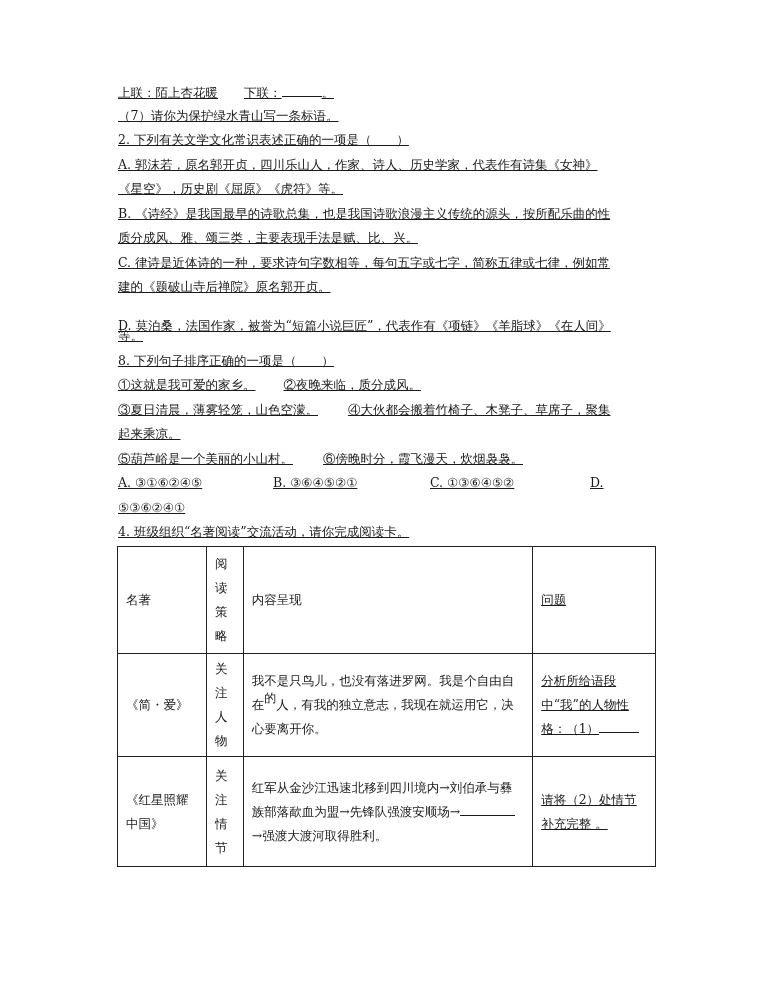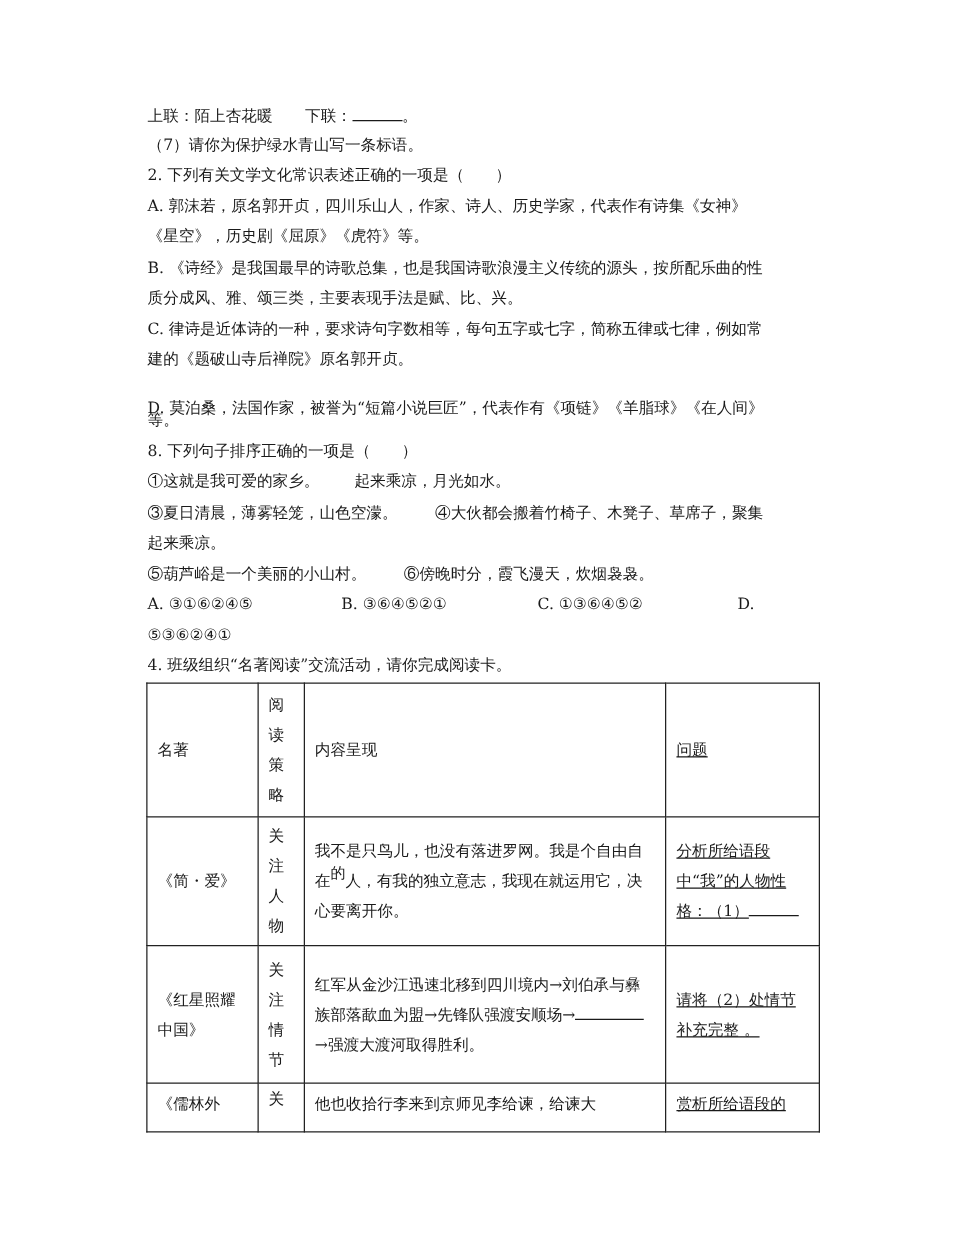--- a/index.html
+++ b/index.html
@@ -3,21 +3,21 @@
   <meta charset="utf-8">
   <style>
     html, body { margin: 0; padding: 0; background: #ffffff; }
     body {
       width: 770px; height: 1000px; position: relative; overflow: hidden;
       font-family: "DejaVu Serif", "Liberation Serif", serif;
       color: #1a1a1a;
       font-size: 12.5px;
     }
     .page { position: absolute; left: 118px; top: 0; width: 540px; }
-    .line { position: absolute; left: 0; white-space: nowrap; line-height: 16px; }
+    .line { position: absolute; left: 0; white-space: nowrap; line-height: 16px; text-decoration: underline; }
     .gap { display: inline-block; }
     .blank { display: inline-block; border-bottom: 1px solid #1a1a1a; height: 12px; vertical-align: baseline; }
 
     table.card {
       position: absolute; left: 117px; top: 546px;
       border-collapse: collapse;
       width: 539px;
       font-size: 12.5px;
     }
     table.card td {
@@ -49,21 +49,21 @@
   <div class="line" style="top:157px">A.  郭沫若，原名郭开贞，四川乐山人，作家、诗人、历史学家，代表作有诗集《女神》</div>
   <div class="line" style="top:181px">《星空》，历史剧《屈原》《虎符》等。</div>
   <div class="line" style="top:206px">B.  《诗经》是我国最早的诗歌总集，也是我国诗歌浪漫主义传统的源头，按所配乐曲的性</div>
   <div class="line" style="top:230px">质分成风、雅、颂三类，主要表现手法是赋、比、兴。</div>
   <div class="line" style="top:255px">C.  律诗是近体诗的一种，要求诗句字数相等，每句五字或七字，简称五律或七律，例如常</div>
   <div class="line" style="top:279px">建的《题破山寺后禅院》原名郭开贞。</div>
   <div class="line" style="top:318px">D.  莫泊桑，法国作家，被誉为“短篇小说巨匠”，代表作有《项链》《羊脂球》《在人间》</div>
   <div class="line" style="top:328px">等。</div>
   <div class="line" style="top:353px">8. 下列句子排序正确的一项是（　　）</div>
   <div class="line" style="top:377px">
-    <span>①这就是我可爱的家乡。</span><span class="gap" style="width:28px"></span><span>起来乘凉，月光如水。</span>
+    <span>①这就是我可爱的家乡。</span><span class="gap" style="width:28px"></span><span>②夜晚来临，质分成风。</span>
   </div>
   <div class="line" style="top:402px">
     <span>③夏日清晨，薄雾轻笼，山色空濛。</span><span class="gap" style="width:30px"></span><span>④大伙都会搬着竹椅子、木凳子、草席子，聚集</span>
   </div>
   <div class="line" style="top:426px">起来乘凉。</div>
   <div class="line" style="top:451px">
     <span>⑤葫芦峪是一个美丽的小山村。</span><span class="gap" style="width:30px"></span><span>⑥傍晚时分，霞飞漫天，炊烟袅袅。</span>
   </div>
   <div class="line" style="top:475px;left:0">A.  ③①⑥②④⑤</div>
   <div class="line" style="top:475px;left:155px">B.  ③⑥④⑤②①</div>
@@ -101,22 +101,14 @@
     <td class="c1">《红星照耀中国》</td>
     <td class="c2 vert">
       <span>关</span>
       <span>注</span>
       <span>情</span>
       <span>节</span>
     </td>
     <td class="c3"><span>红军从金沙江迅速北移到四川境内→刘伯承与彝族部落歃血为盟→先锋队强渡安顺场→</span><span class="blank" style="width:55px"></span><span>→强渡大渡河取得胜利。</span></td>
     <td class="c4">请将（2）处情节补充完整 。</td>
   </tr>
-  <tr class="r3">
-    <td class="c1">《儒林外</td>
-    <td class="c2 vert">
-      <span>关</span>
-    </td>
-    <td class="c3">他也收拾行李来到京师见李给谏，给谏大</td>
-    <td class="c4">赏析所给语段的</td>
-  </tr>
 </tbody>
   </table>
 
 </body></html>

